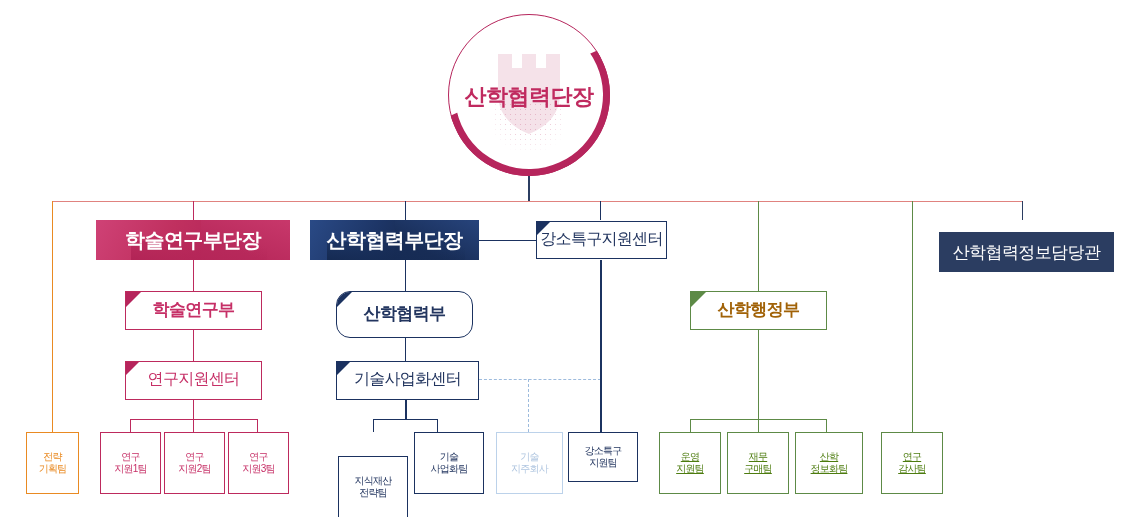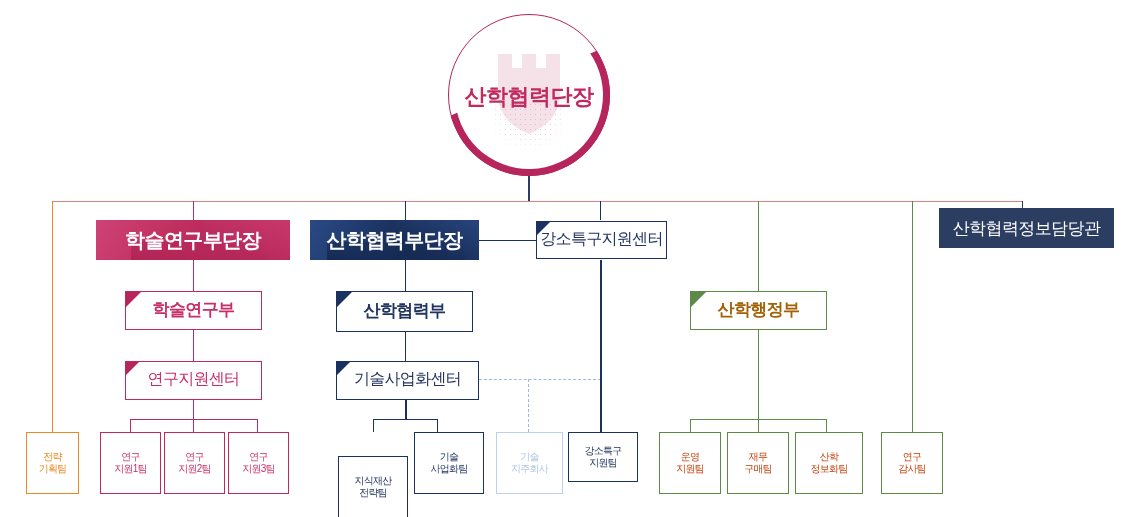--- a/index.html
+++ b/index.html
@@ -172,21 +172,21 @@
   .c-crim{border:1.6px solid #bd2a5d;color:#c62f66;}
   .c-crim .corner{border-color:#b6255c transparent transparent transparent;}
   .c-navy{border:1.6px solid #1b3260;color:#22355f;}
   .c-navy .corner{border-color:#1b3260 transparent transparent transparent;}
   .c-green{border:1.6px solid #5d8a46;color:#a16207;}
   .c-green .corner{border-color:#5d8a46 transparent transparent transparent;}
   .c-orange{border-color:#e98a22 !important;color:#e98a22;}
   .c-ghost{border-color:#bcd2ea !important;color:#b0c6e0;}
   .c-navy-leaf{border-color:#1b3260 !important;color:#22355f;}
   .c-crim-leaf{border-color:#bd2a5d !important;color:#c62f66;}
-  .c-green-leaf{border-color:#5d8a46 !important;color:#c2410c;}
+  .c-green-leaf{border-color:#5d8a46 !important;color:#4d7c0f;text-decoration:underline;}
 </style>
 </head>
 <body>
 
 <div id="chart">
 
   <div class="line ln-v thick" style="left:528px;top:176px;height:26px;border-left-color:#2b3d61;"></div>
 
   <div class="line ln-h" style="left:52px;top:201px;width:478px;border-top-color:#e0827f;"></div>
   <div class="line ln-h" style="left:528px;top:201px;width:495px;border-top-color:#e0827f;"></div>
@@ -266,30 +266,30 @@
         <i class="f3"></i>
     </div>
     <span class="txt">산학협력부단장</span>
   </div>
 
   <div class="obox center c-navy" style="left:536px;top:221px;width:131px;height:38px;">
     <span class="corner"></span>
     <span class="txt">강소특구지원센터</span>
   </div>
 
-  <div class="banner slate abs" style="left:939px;top:208px;width:175px;height:40px;font-size:17px;font-weight:400;">
+  <div class="banner slate abs" style="left:939px;top:232px;width:175px;height:40px;font-size:17px;font-weight:400;">
     <span class="txt">산학협력정보담당관</span>
   </div>
 
   <div class="obox dept c-crim" style="left:125px;top:291px;width:137px;height:39px;">
     <span class="corner"></span>
     <span class="txt">학술연구부</span>
   </div>
 
-  <div class="obox dept c-navy" style="left:336px;top:291px;width:137px;height:41px;">
+  <div class="obox dept c-navy" style="left:336px;top:291px;width:137px;height:47px;border-radius:14px;">
     <span class="corner"></span>
     <span class="txt">산학협력부</span>
   </div>
 
   <div class="obox dept c-green" style="left:690px;top:291px;width:137px;height:39px;">
     <span class="corner"></span>
     <span class="txt">산학행정부</span>
   </div>
 
   <div class="obox center c-crim" style="left:125px;top:361px;width:137px;height:39px;">

